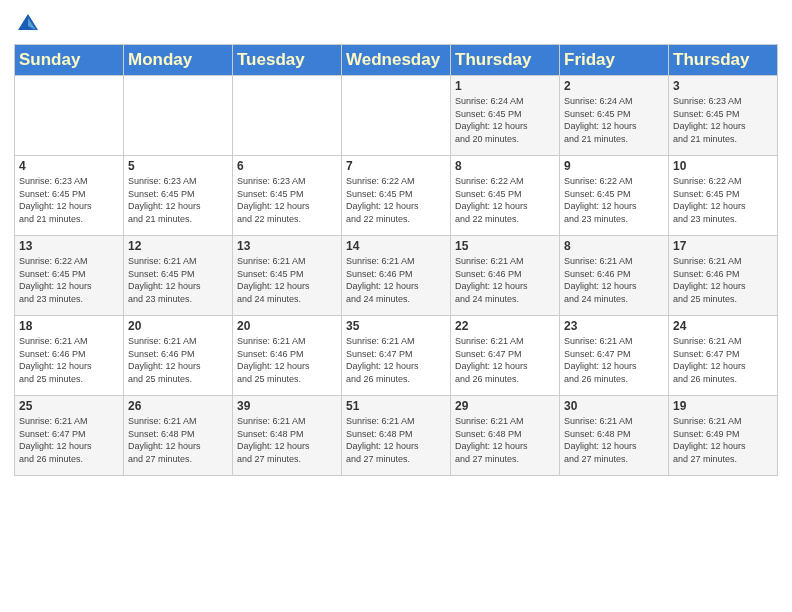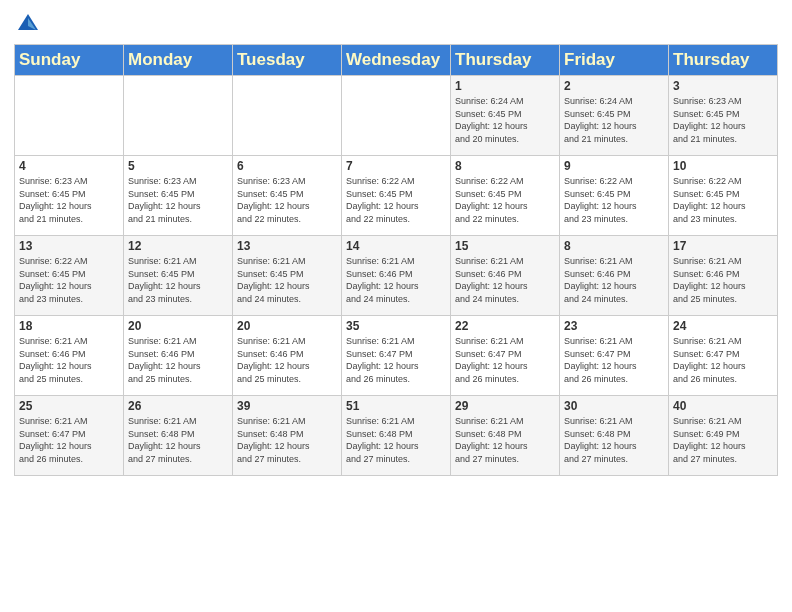--- a/index.html
+++ b/index.html
@@ -341,21 +341,21 @@
 and 27 minutes.</div>
           </td>
           <td>
             <span class="day-num">30</span>
             <div class="day-info" style="white-space: pre-line;">Sunrise: 6:21 AM
 Sunset: 6:48 PM
 Daylight: 12 hours
 and 27 minutes.</div>
           </td>
           <td>
-            <span class="day-num">40</span>
+            <span class="day-num">19</span>
             <div class="day-info" style="white-space: pre-line;">Sunrise: 6:21 AM
 Sunset: 6:49 PM
 Daylight: 12 hours
 and 27 minutes.</div>
           </td>
         </tr>
       </tbody>
   </table>
 </div>
 

